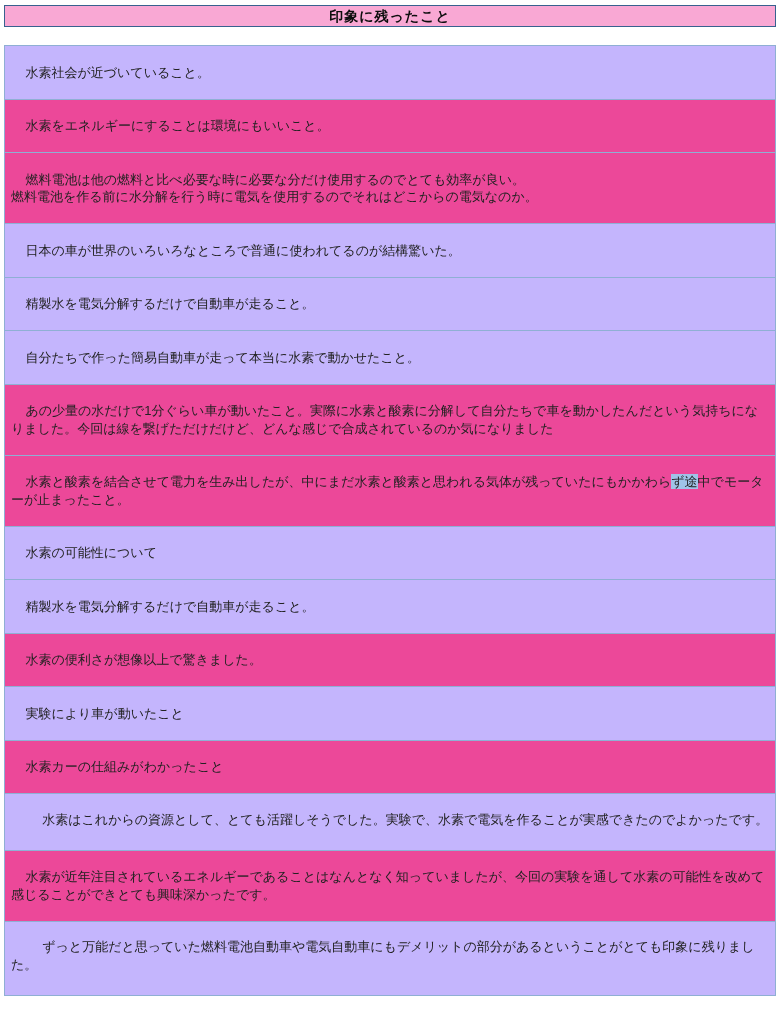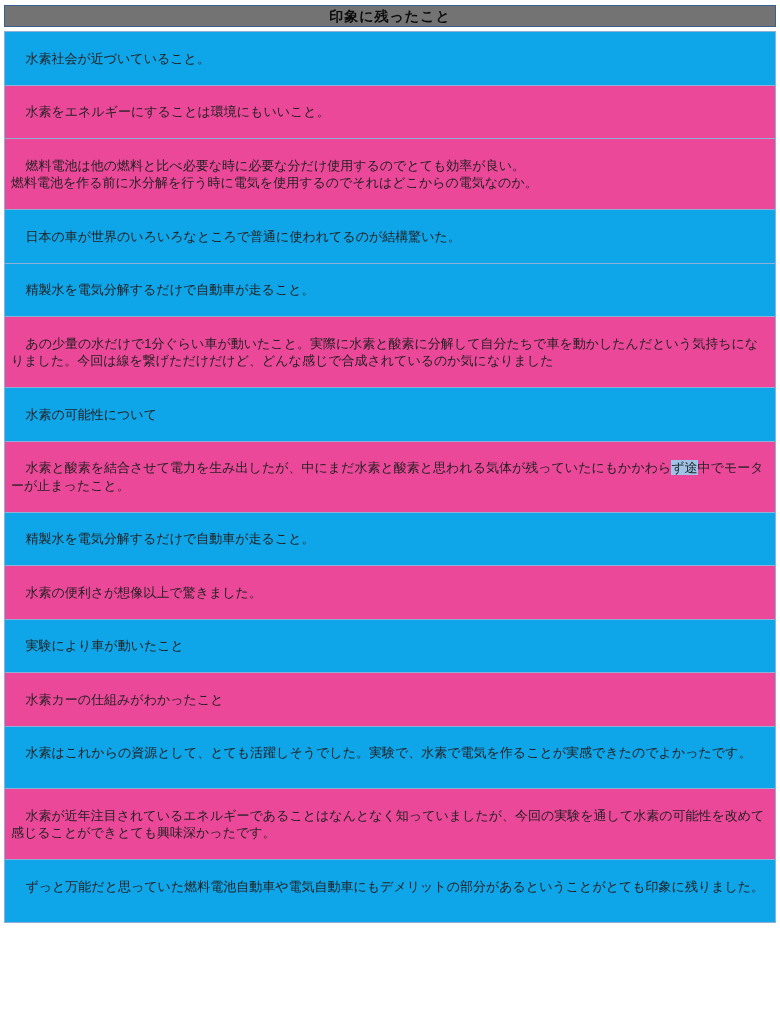--- a/index.html
+++ b/index.html
@@ -15,50 +15,51 @@
     height: 1024px;
     overflow: hidden;
     box-sizing: border-box;
     padding: 5px 4px 0 4px;
   }
   .doc-table {
     width: 100%;
     box-sizing: border-box;
   }
   .table-header {
-    background: #737373;
+    background: #f9a8d4;
     border: 1px solid #38618f;
     height: 20px;
     line-height: 20px;
     text-align: center;
     font-weight: bold;
     font-size: 14px;
     color: #0d0d0d;
-    margin-bottom: 4px;
+    margin-bottom: 18px;
     letter-spacing: 1px;
   }
   .rows {
     border-top: 1px solid #8fafd4;
   }
   .row {
     border-left: 1px solid #8fafd4;
     border-right: 1px solid #8fafd4;
     border-bottom: 1px solid #8fafd4;
     padding: 0 6px;
     font-size: 13px;
     line-height: 17.5px;
     white-space: pre-wrap;
     overflow-wrap: anywhere;
     background: #ec4899;
   }
   .row.shaded {
-    background: #0ea5e9;
+    background: #c4b5fd;
   }
   .row.blank-after {
-    padding-bottom: 9px;
+    padding-bottom: 3px;
+    font-family: Liberation Mono, monospace;
   }
   .sel-highlight {
     background: #9fc4e8;
   }
 </style>
 </head>
 <body>
 
 <div class="page">
   <div class="doc-table">
@@ -75,28 +76,31 @@
         <div class="row">
     <span class="cell-text">燃料電池は他の燃料と比べ必要な時に必要な分だけ使用するのでとても効率が良い。
 燃料電池を作る前に水分解を行う時に電気を使用するのでそれはどこからの電気なのか。</span>
   </div>
         <div class="row shaded">
     <span class="cell-text">日本の車が世界のいろいろなところで普通に使われてるのが結構驚いた。</span>
   </div>
         <div class="row shaded">
     <span class="cell-text">精製水を電気分解するだけで自動車が走ること。</span>
   </div>
+        <div class="row shaded">
+    <span class="cell-text">自分たちで作った簡易自動車が走って本当に水素で動かせたこと。</span>
+  </div>
         <div class="row">
     <span class="cell-text">あの少量の水だけで1分ぐらい車が動いたこと。実際に水素と酸素に分解して自分たちで車を動かしたんだという気持ちになりました。今回は線を繋げただけだけど、どんな感じで合成されているのか気になりました</span>
   </div>
+        <div class="row">
+    <span class="cell-text">水素と酸素を結合させて電力を生み出したが、中にまだ水素と酸素と思われる気体が残っていたにもかかわら<span class="sel-highlight">ず途</span>中でモーターが止まったこと。</span>
+  </div>
         <div class="row shaded">
     <span class="cell-text">水素の可能性について</span>
-  </div>
-        <div class="row">
-    <span class="cell-text">水素と酸素を結合させて電力を生み出したが、中にまだ水素と酸素と思われる気体が残っていたにもかかわら<span class="sel-highlight">ず途</span>中でモーターが止まったこと。</span>
   </div>
         <div class="row shaded">
     <span class="cell-text">精製水を電気分解するだけで自動車が走ること。</span>
   </div>
         <div class="row">
     <span class="cell-text">水素の便利さが想像以上で驚きました。</span>
   </div>
         <div class="row shaded">
     <span class="cell-text">実験により車が動いたこと</span>
   </div>

